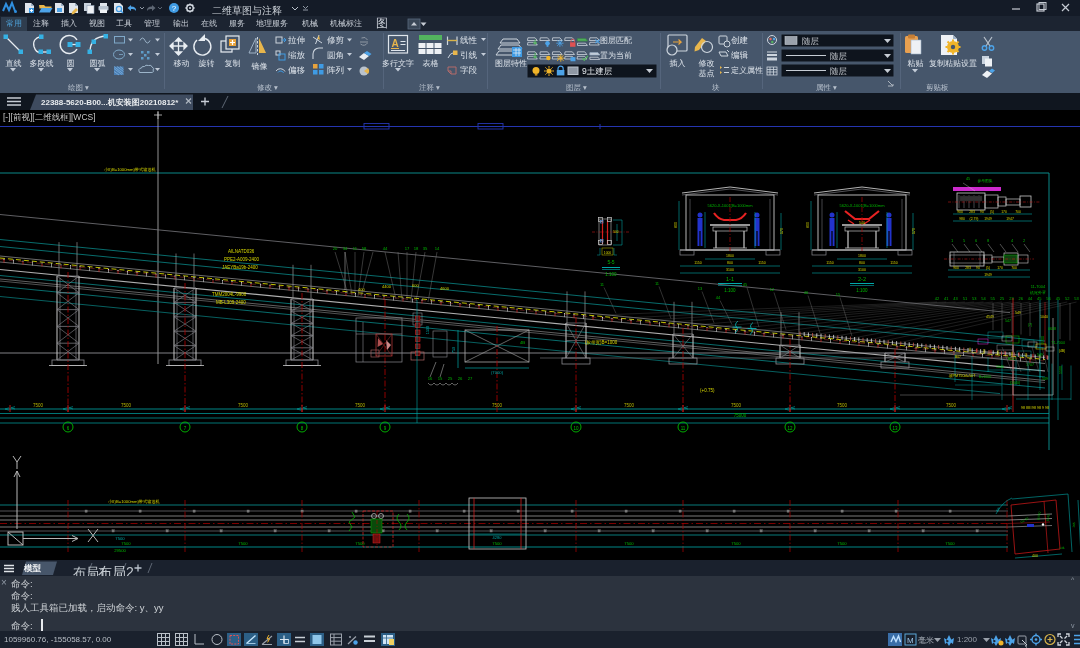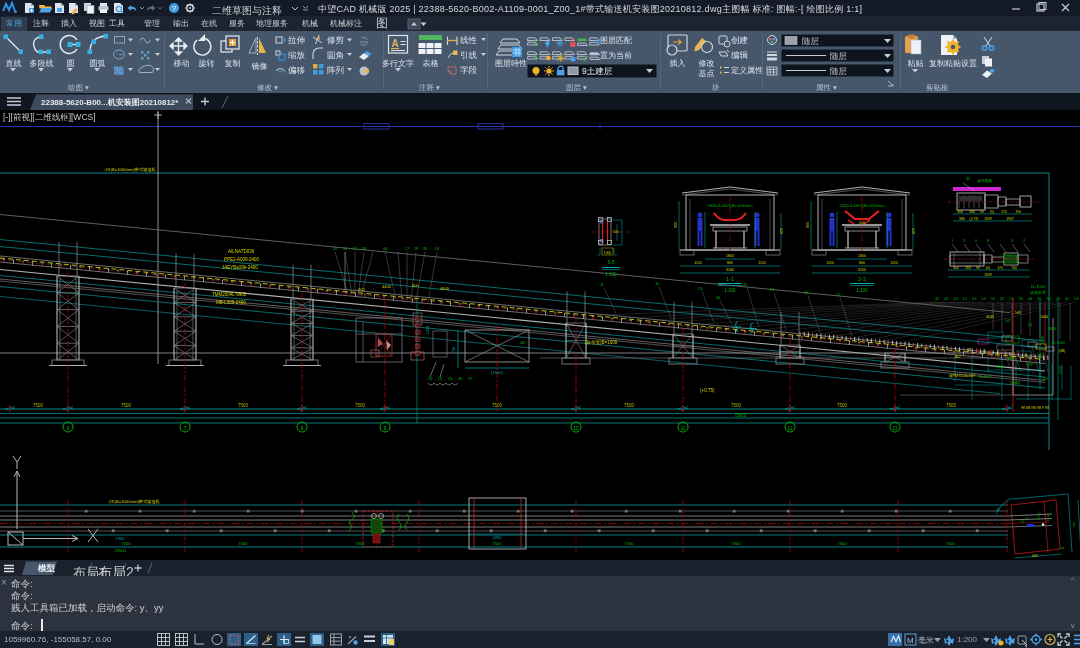--- a/index.html
+++ b/index.html
@@ -73,29 +73,28 @@
 
       <path d="M292 7 l3 3 l3 -3" fill="none" stroke="#b9c2cc" stroke-width="1"></path>
       <path d="M303 6 l2.5 2.5 l2.5 -2.5 M303 10 h5" fill="none" stroke="#8f98a4" stroke-width="1"></path>
 
       <path d="M1012 9 h8" stroke="#c6ccd4" stroke-width="1.2"></path>
       <rect x="1037" y="4" width="7" height="7" fill="none" stroke="#c6ccd4" stroke-width="1.2"></rect>
         <rect x="1039" y="2.5" width="7" height="7" fill="none" stroke="#c6ccd4" stroke-width="1"></rect>
       <path d="M1062 4 l7 7 M1069 4 l-7 7" stroke="#c6ccd4" stroke-width="1.2"></path>
     </svg>
     <div class="t" style="left:212px;top:4px;font-size:10px;color:#cdd3da">二维草图与注释</div>
-    <div class="t" style="left:318px;top:3px;font-size:9px;color:#d4d9df;letter-spacing:0.25px">中望CAD 机械版 2025 | 22388-5620-B002-A1109-0001_Z00_1#带式输送机安装图20210812.dwg主图幅  标准: 图幅:-[ 绘图比例 1:1]</div>
   </div>
   <div class="abs" id="menutabs">
     <div class="abs" style="left:1px;top:1px;width:26px;height:14px;background:#2f3d4e"></div>
     <div class="mtab" style="left:1px;width:26px;color:#4da0d8;font-size:8px">常用</div>
     <div class="mtab" style="left:30px;width:22px;font-size:8px">注释</div>
     <div class="mtab" style="left:58px;width:22px;font-size:8px">插入</div>
     <div class="mtab" style="left:86px;width:22px;font-size:8px">视图</div>
-    <div class="mtab" style="left:106px;width:22px;font-size:8px">工具</div>
+    <div class="mtab" style="left:113px;width:22px;font-size:8px">工具</div>
     <div class="mtab" style="left:141px;width:22px;font-size:8px">管理</div>
     <div class="mtab" style="left:170px;width:22px;font-size:8px">输出</div>
     <div class="mtab" style="left:198px;width:22px;font-size:8px">在线</div>
     <div class="mtab" style="left:226px;width:22px;font-size:8px">服务</div>
     <div class="mtab" style="left:253px;width:38px;font-size:8px">地理服务</div>
     <div class="mtab" style="left:299px;width:22px;font-size:8px">机械</div>
     <div class="mtab" style="left:327px;width:38px;font-size:8px">机械标注</div>
     <div class="mtab" style="left:371px;width:22px;font-size:12px">图库</div>
     <svg width="60" height="15" style="position:absolute;left:405px;top:0">
       <rect x="3" y="3" width="12" height="10" fill="#3a4757" stroke="#5a6a7e" stroke-width=".8"></rect>
@@ -1395,21 +1394,21 @@
     </div>
   <div class="abs" id="layoutbar">
     <svg width="1080" height="16" style="position:absolute;left:0;top:0">
       <g stroke="#e0e4e8" stroke-width="1.6">
           <path d="M4 5.5 h10 M4 8.5 h10 M4 11.5 h10"></path>
         </g>
       <path d="M26 1.5 h31 l-4 13.5 h-31 z" fill="#47566a"></path>
       <path d="M92 3 l-4 10 M126 3 l-4 10 M152 3 l-4 10" stroke="#5d6673" stroke-width="1"></path>
       <path d="M138 4.5 v7 M134.5 8 h7" stroke="#b9c2cc" stroke-width="1.3"></path>
     </svg>
-    <div class="t" style="left:24px;top:3px;width:31px;text-align:right;font-size:8.5px;font-weight:bold;color:#f0f2f4">模型</div>
+    <div class="t" style="left:24px;top:3px;width:31px;text-align:left;font-size:8.5px;font-weight:bold;color:#f0f2f4">模型</div>
     <div class="t" style="left:73px;top:3.5px;font-size:13px;color:#c3c9cf">布局1</div>
     <div class="t" style="left:98px;top:3.5px;font-size:14px;color:#c3c9cf">布局2</div>
   </div>
   <div class="abs" id="cmd">
     <div class="t" style="left:1px;top:1px;font-size:10px;color:#8f98a4">×</div>
     <div class="t" style="left:11px;top:2px;font-size:9.5px;color:#ced2d6">命令:</div>
     <div class="t" style="left:11px;top:14px;font-size:9.5px;color:#ced2d6">命令:</div>
     <div class="t" style="left:11px;top:26px;font-size:9.5px;color:#ced2d6">贱人工具箱已加载，启动命令: y、yy</div>
     <div class="t" style="left:11px;top:44px;font-size:9.5px;color:#ced2d6">命令:</div>
     <div class="abs" style="left:41px;top:43px;width:1.5px;height:12px;background:#e8ebee"></div>

